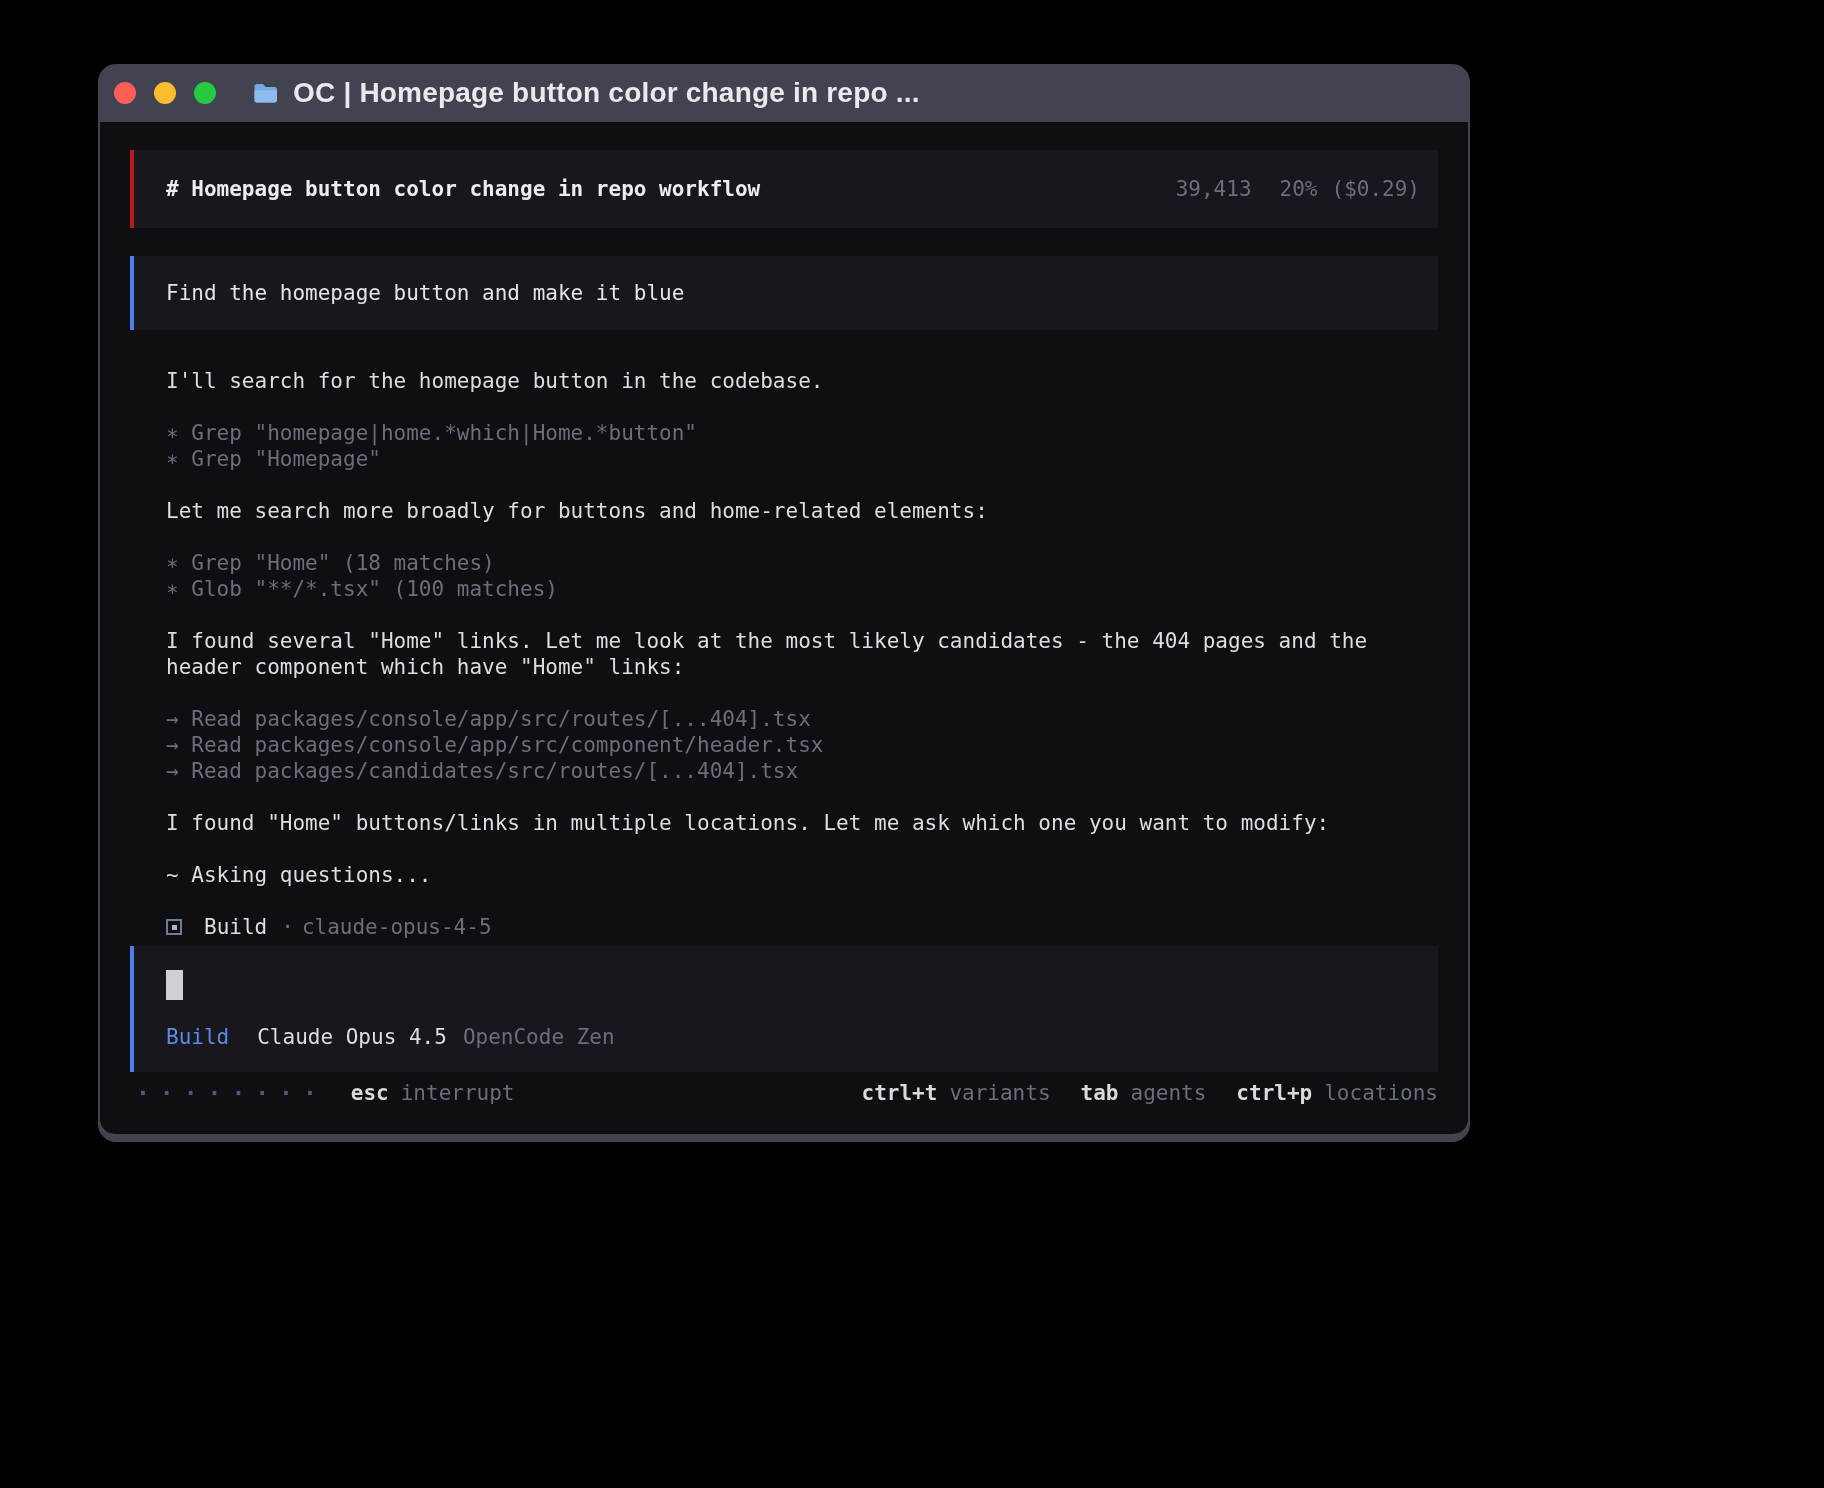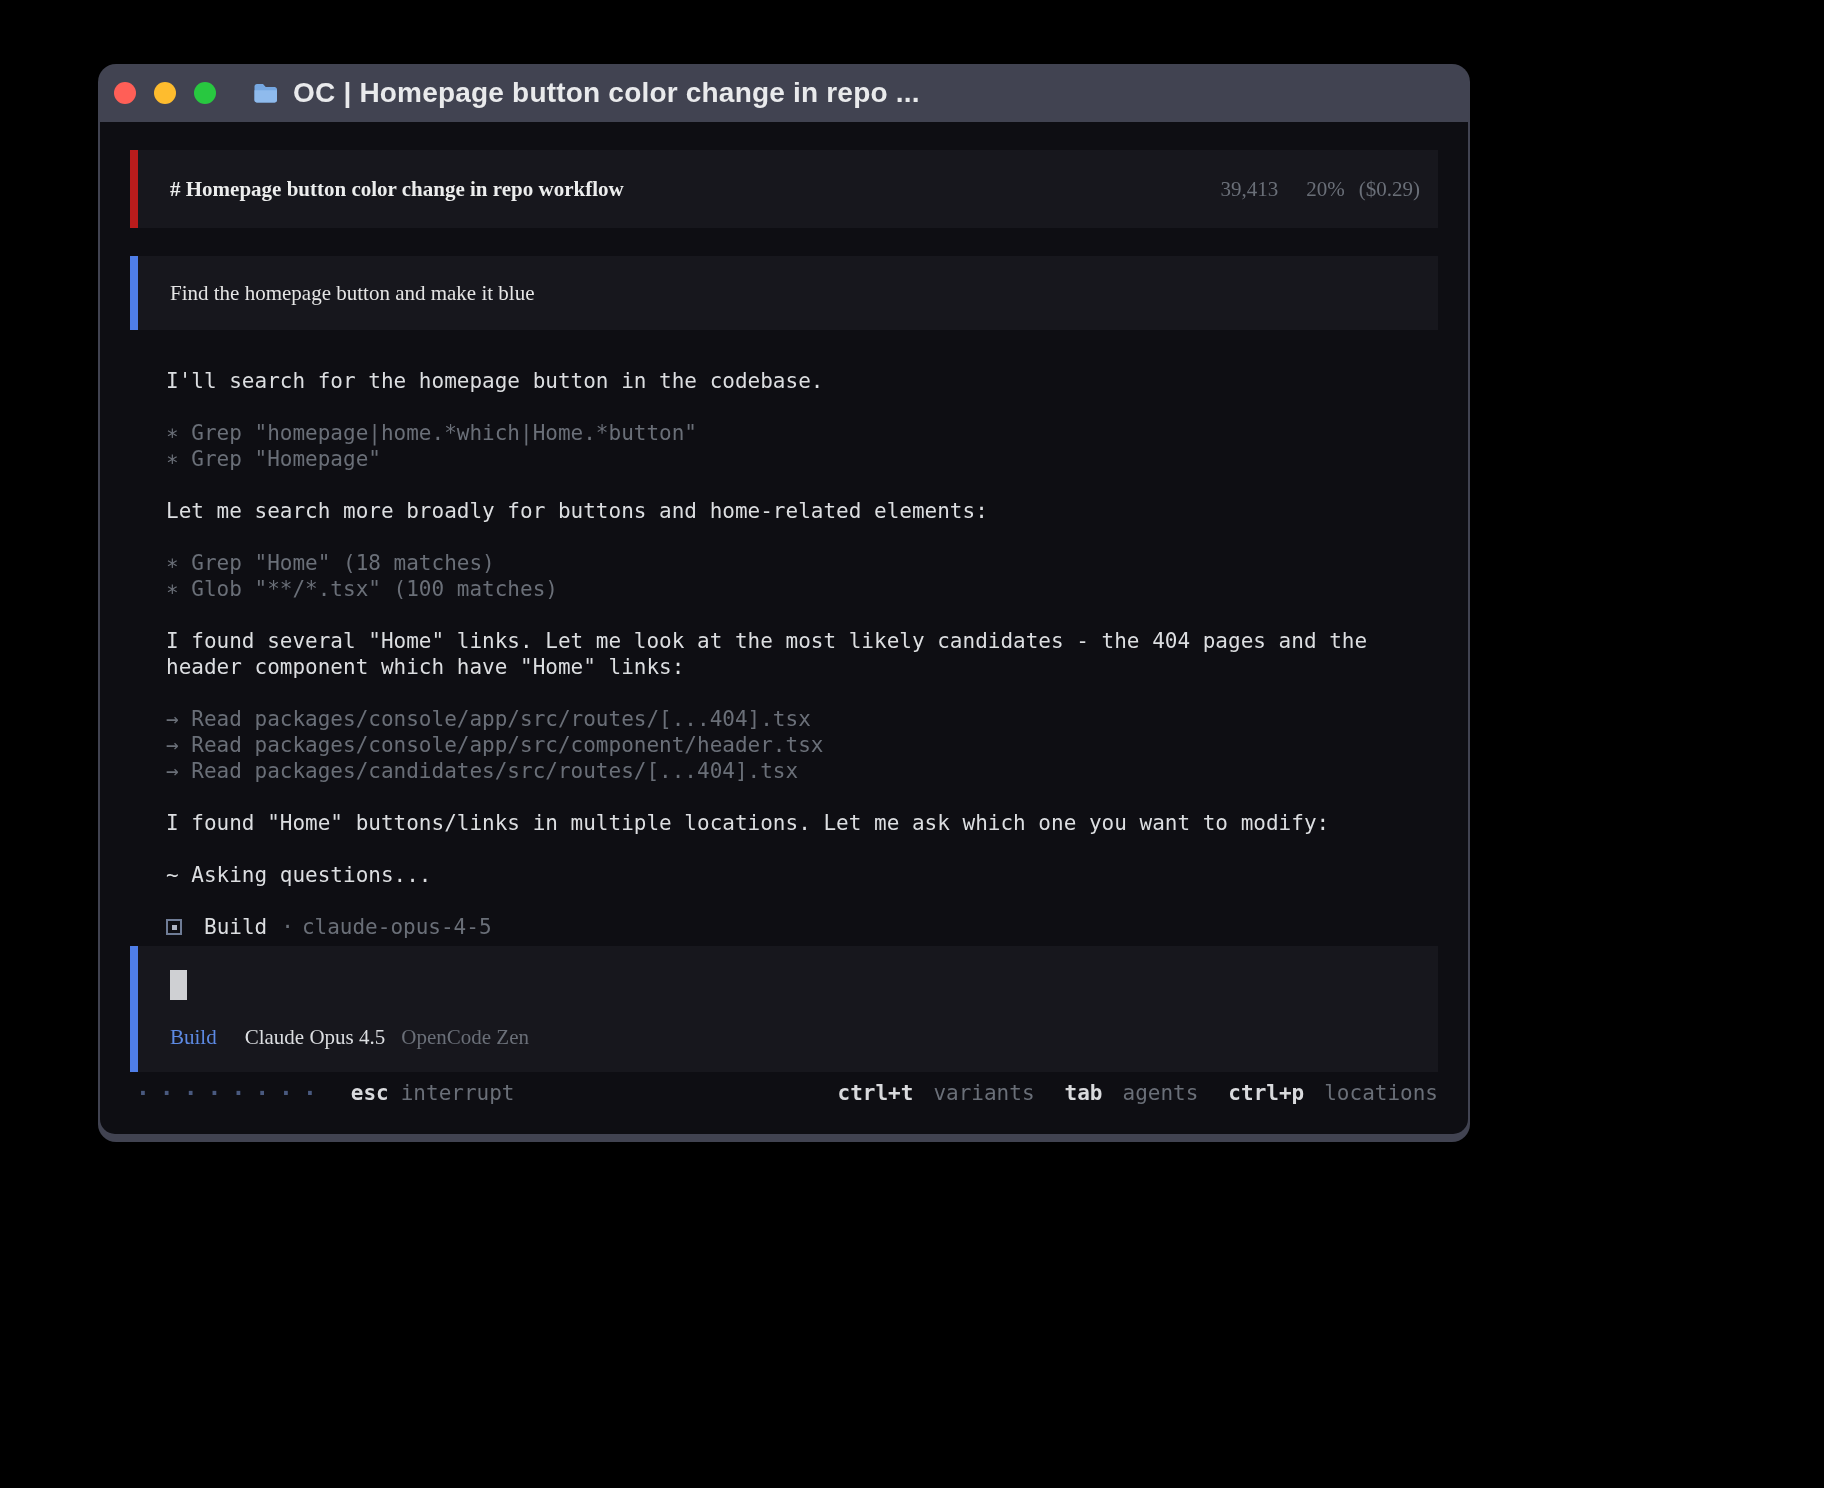--- a/index.html
+++ b/index.html
@@ -57,23 +57,22 @@
     display: flex;
     flex-direction: column;
     box-sizing: border-box;
     min-height: 0;
     overflow: hidden;
     font-size: 21px;
     line-height: 26px;
   }
   .block {
     background: #17171d;
-    border-left: 8px solid #b91c1c;
-    box-sizing: border-box;
-    font-family: Liberation Serif, serif;
+    border-left: 4px solid #b91c1c;
+    box-sizing: border-box;
   }
   .header-block {
     padding: 26px 18px 26px 32px;
     display: flex;
     justify-content: space-between;
     align-items: center;
   }
   .header-title { font-weight: bold; color: #eceded; white-space: nowrap; }
   .header-stats { display: flex; align-items: flex-end; color: #6a6f78; white-space: nowrap; }
   .header-stats .tokens { margin-right: 28px; }
@@ -129,21 +128,21 @@
   .dots {
     color: #49597f;
     font-size: 23px;
     font-weight: bold;
     letter-spacing: 10px;
     margin-right: 24px;
   }
   .key { color: #d9dadd; font-weight: bold; }
   .status-left .label { margin-left: 12px; }
   .status-right { display: flex; align-items: center; gap: 30px; }
-  .shortcut { display: flex; align-items: baseline; gap: 20px; }
+  .shortcut { display: flex; align-items: baseline; gap: 12px; }
 </style>
 </head>
 <body>
 
 <div class="window">
 
   <div class="titlebar">
     <div class="traffic">
       <span class="light red"></span>
       <span class="light yellow"></span>

